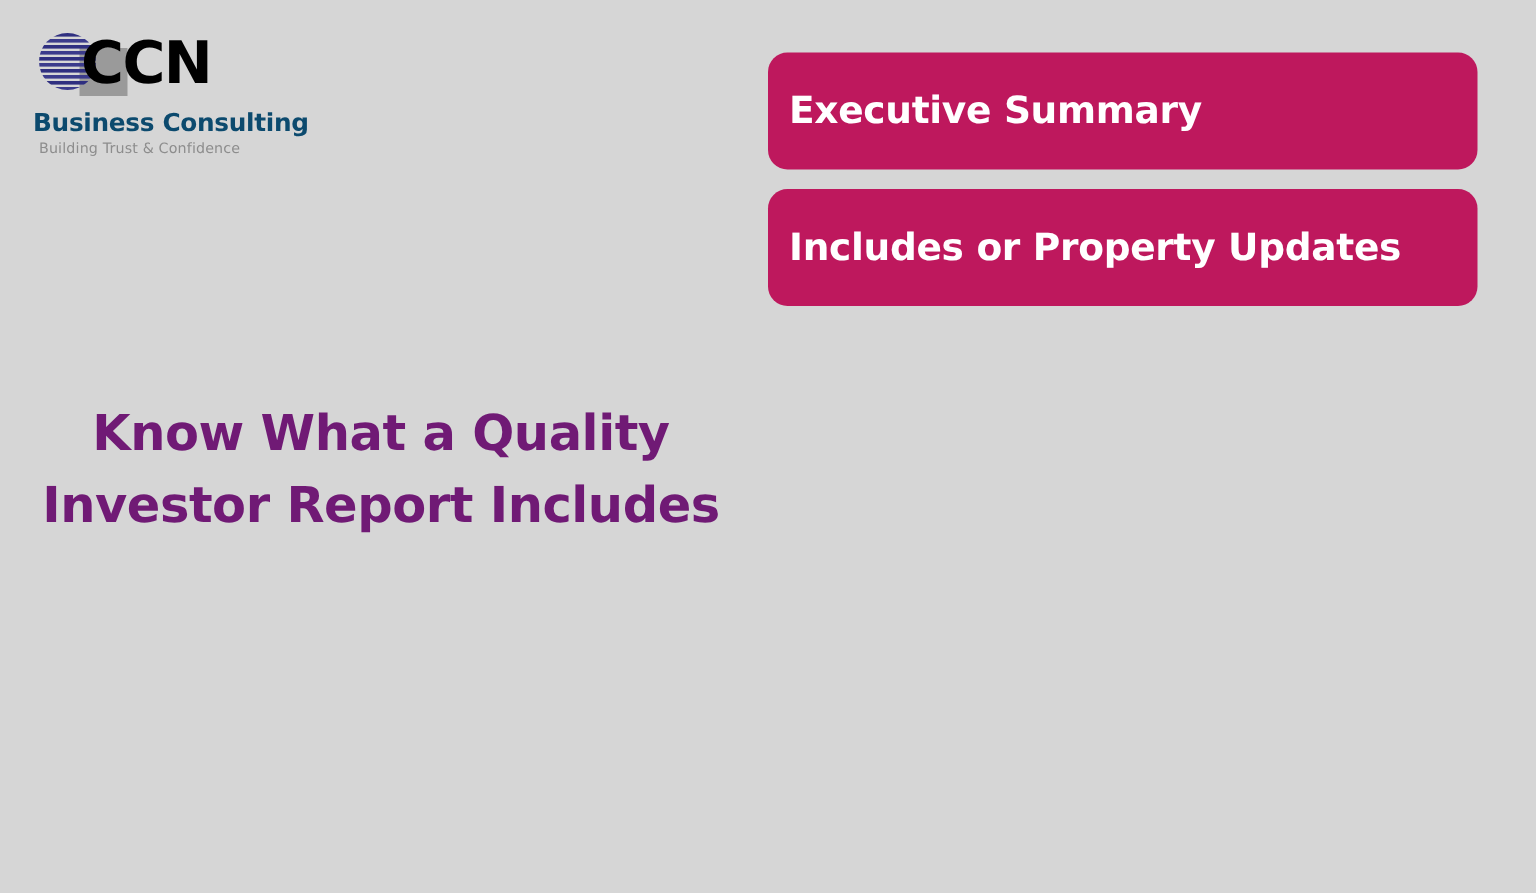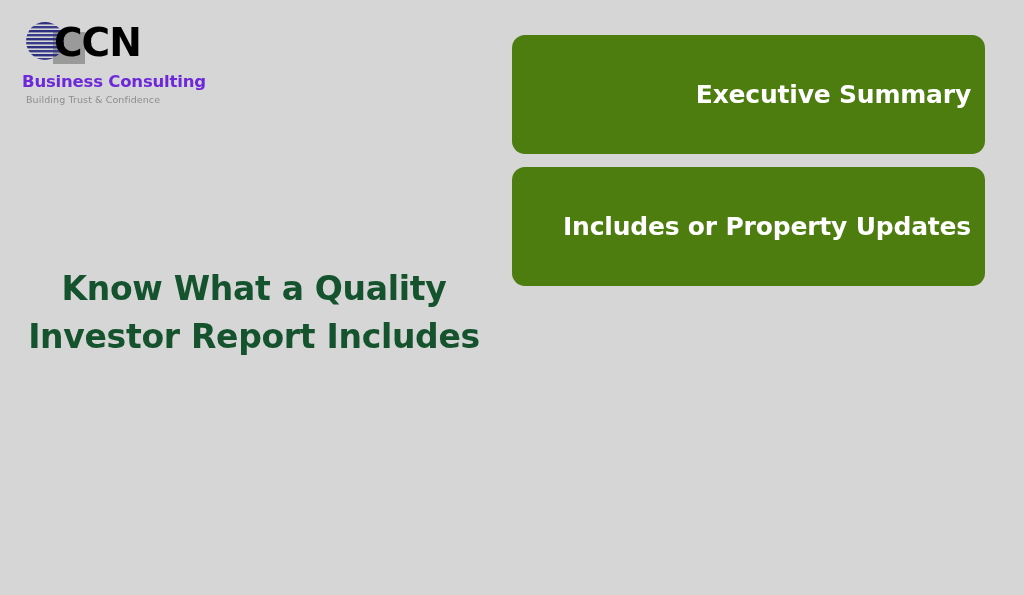--- a/index.html
+++ b/index.html
@@ -64,21 +64,21 @@
     line-height: 39px;
     font-weight: bold;
     color: #000000;
     letter-spacing: -1px;
     font-family: "DejaVu Sans", sans-serif;
   }
   .logo-name {
     margin-top: 2px;
     font-size: 16.5px;
     font-weight: bold;
-    color: #6d28d9;
+    color: #0c4a6e;
     letter-spacing: -0.2px;
     font-family: "DejaVu Sans", sans-serif;
     white-space: nowrap;
   }
   .logo-tagline {
     margin-top: 3px;
     margin-left: 4px;
     font-size: 9.5px;
     color: #8d8d8d;
     letter-spacing: 0.1px;
@@ -89,42 +89,42 @@
   
   .headline {
     position: absolute;
     left: 28px;
     top: 243px;
     width: 452px;
     text-align: center;
     font-size: 33px;
     line-height: 48px;
     font-weight: bold;
-    color: #14532d;
+    color: #701a75;
     letter-spacing: -0.3px;
     font-family: "DejaVu Sans", sans-serif;
   }
 
   
   .card-stack {
     position: absolute;
     left: 512px;
     top: 35px;
     width: 473px;
     display: flex;
     flex-direction: column;
     gap: 13px;
   }
   .card {
-    height: 119px;
+    height: 78px;
     border-radius: 13px;
-    background: #4d7c0f;
+    background: #be185d;
     display: flex;
     align-items: center;
-    justify-content: flex-end;
+    justify-content: flex-start;
     box-sizing: border-box;
     padding: 0 14px;
   }
   .card-label {
     font-size: 25px;
     line-height: 30px;
     font-weight: bold;
     color: #ffffff;
     text-align: center;
     letter-spacing: -0.2px;

